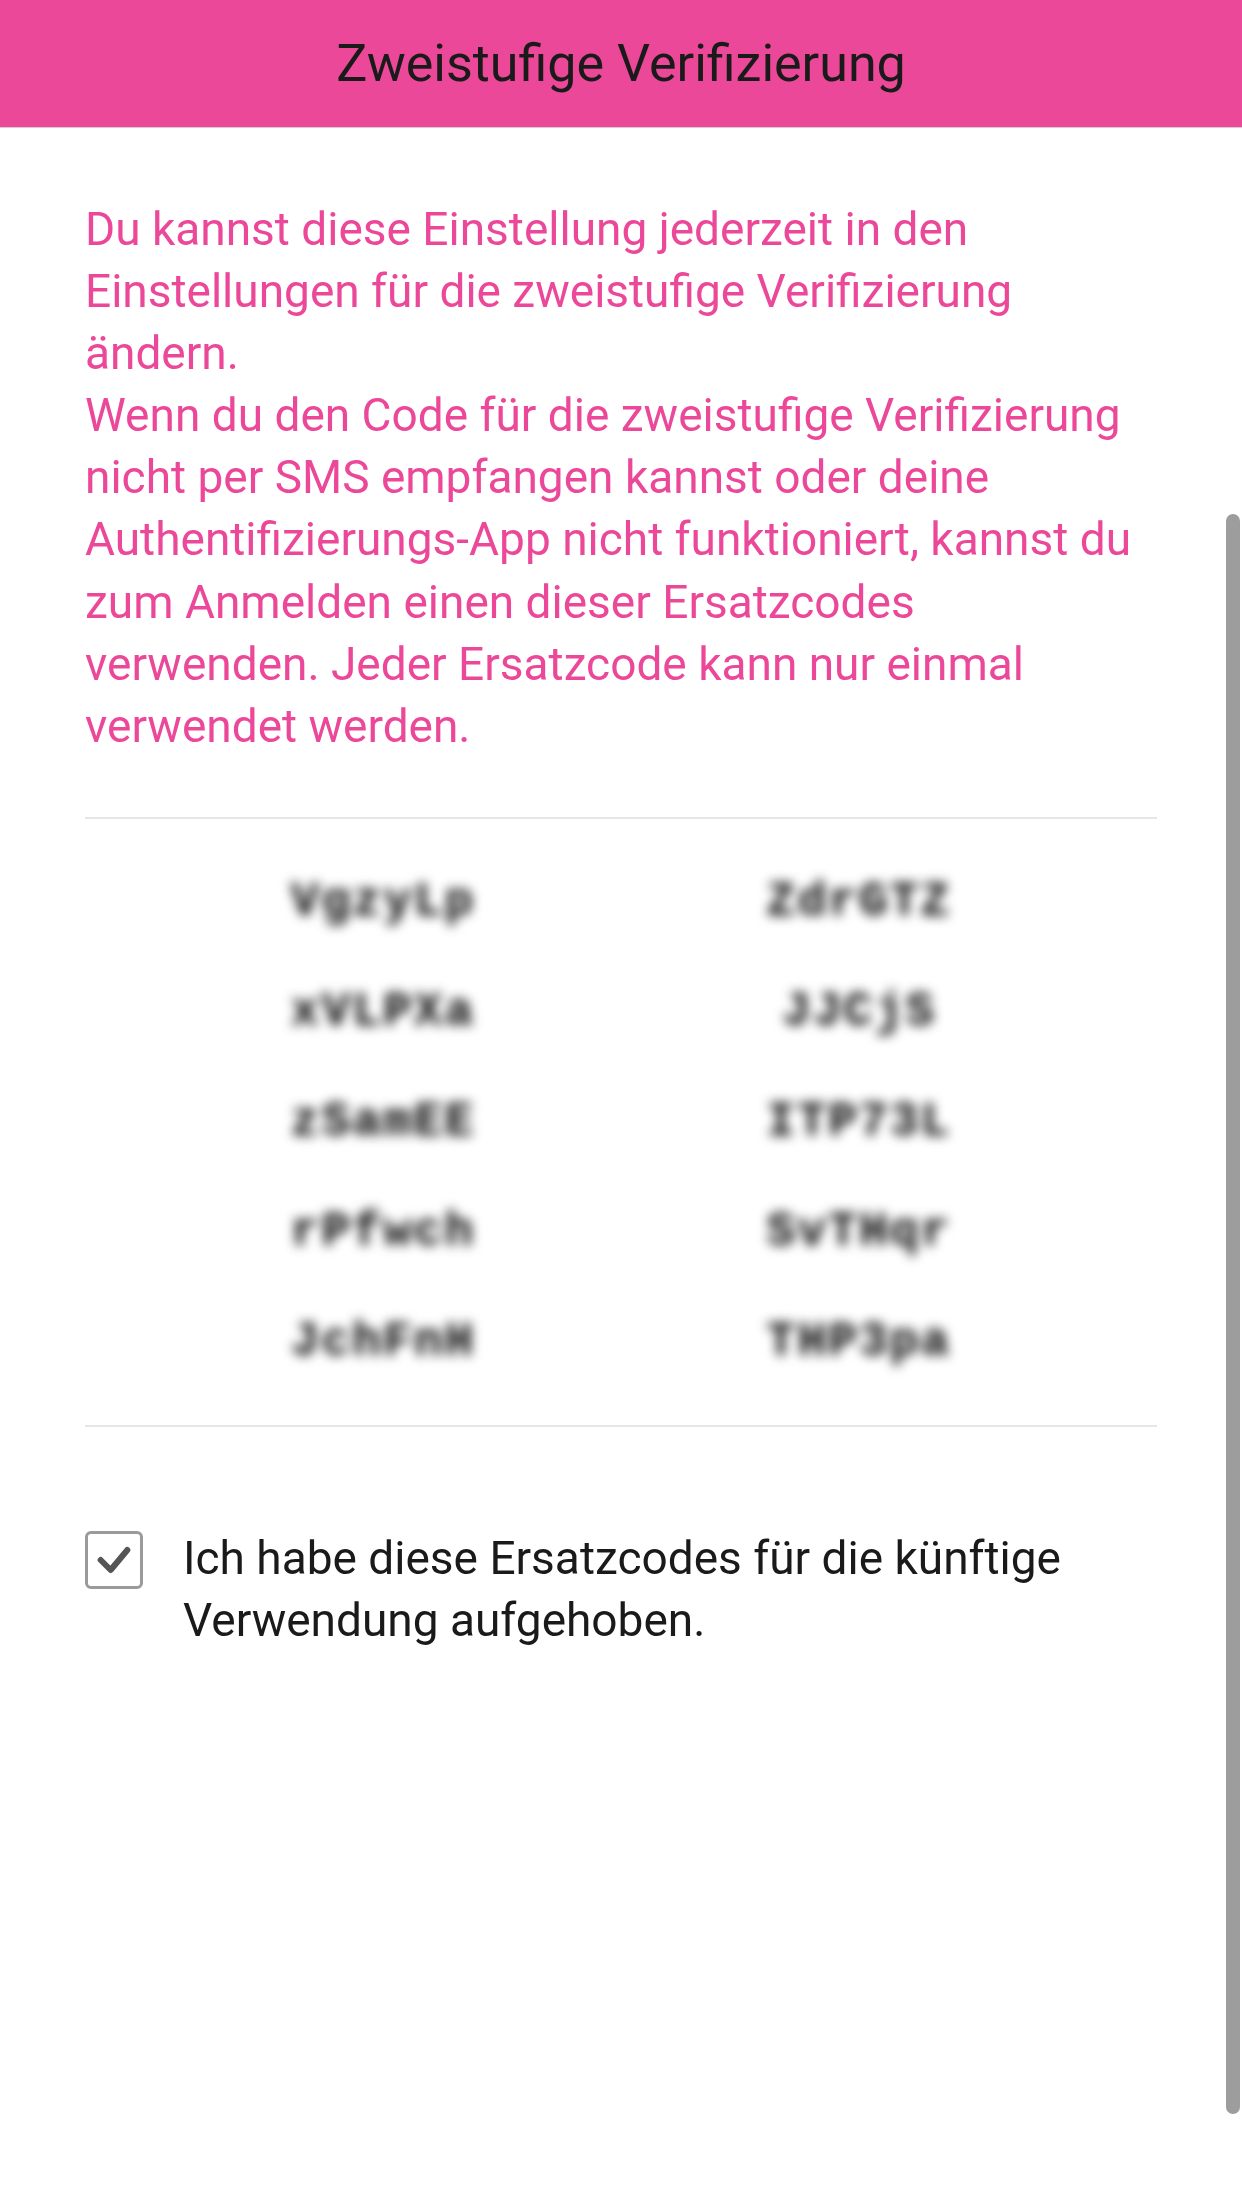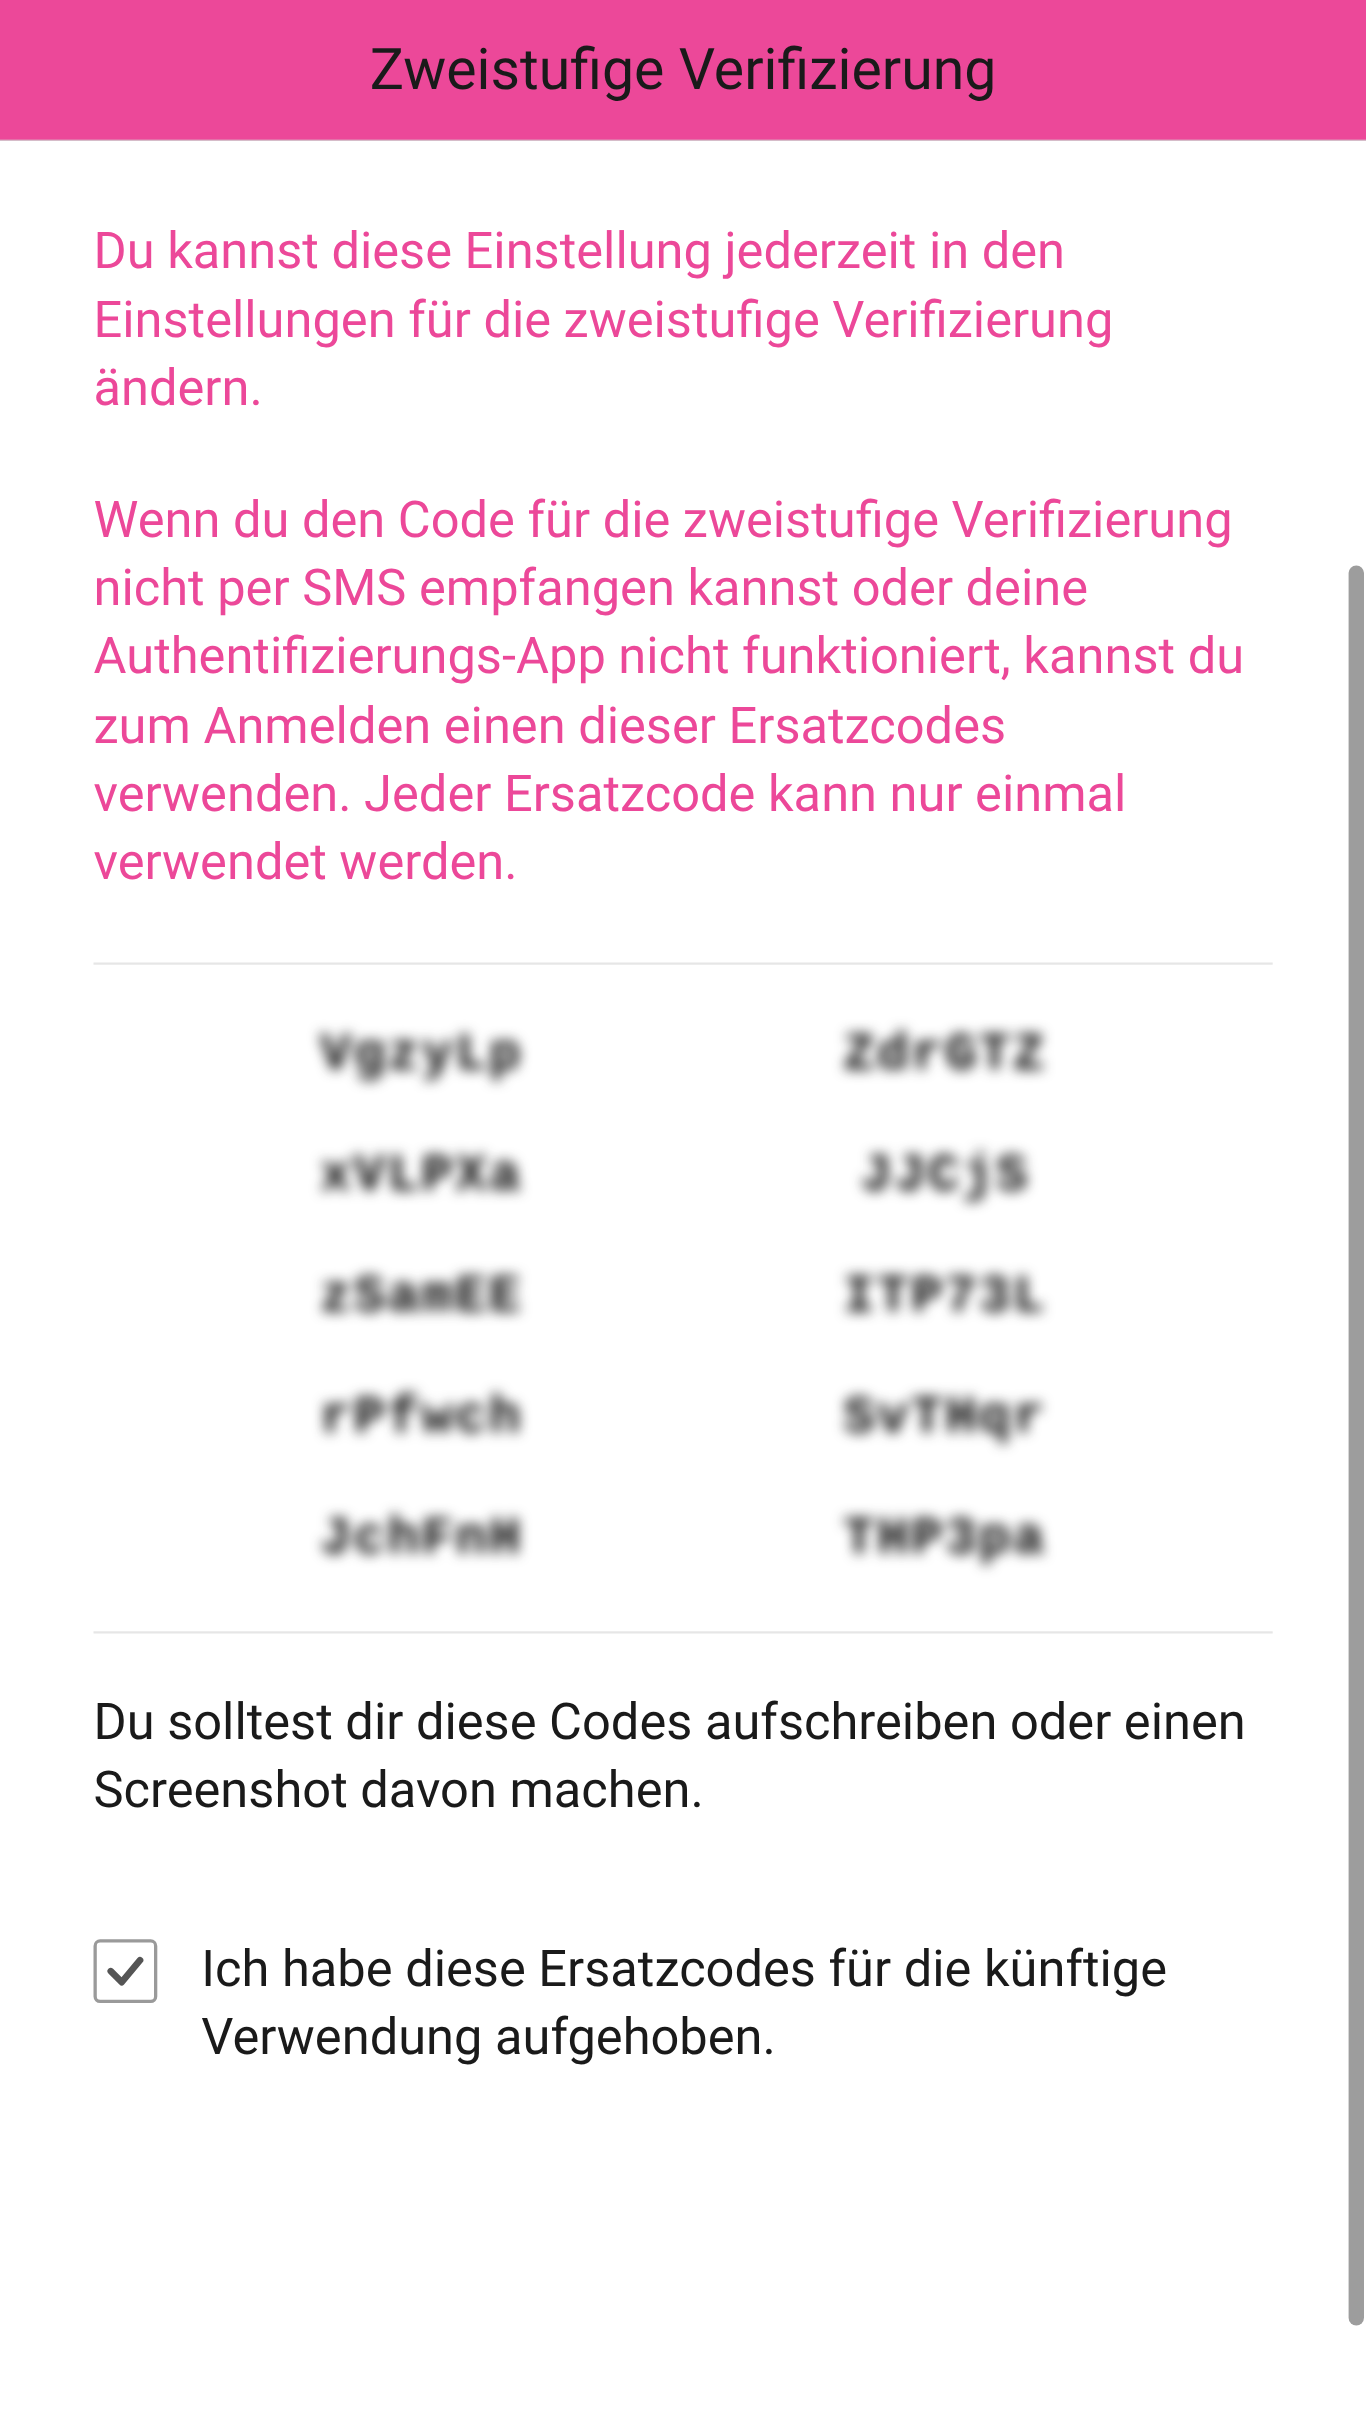--- a/index.html
+++ b/index.html
@@ -49,21 +49,20 @@
     .content {
       padding: 70px 85px 0 85px;
     }
     .para {
       font-size: 46px;
       line-height: 1.35;
       color: #ec4899;
       font-weight: 400;
     }
     .para + .para {
-      margin-top: 58px;
     }
     .hr {
       border: none;
       border-top: 2px solid #e6e6e6;
       margin: 60px 0 56px 0;
     }
     .codes {
       display: grid;
       grid-template-columns: 1fr 1fr;
       column-gap: 60px;
@@ -153,21 +152,20 @@
     <span class="code-cell">zSamEE</span>
     <span class="code-cell">ITP73L</span>
     <span class="code-cell">rPfwch</span>
     <span class="code-cell">SvTHqr</span>
     <span class="code-cell">JchFnH</span>
     <span class="code-cell">THP3pa</span>
   </div>
 
   <hr class="hr2">
 
-  <p class="advice">Du solltest dir diese Codes aufschreiben oder einen Screenshot davon machen.</p>
 
   <div class="confirm-row">
     <div class="checkbox" role="checkbox" aria-checked="true">
       <svg viewBox="0 0 24 24">
         <path d="M4 12 L10 18 L20 6" fill="none" stroke="#555" stroke-width="3.6" stroke-linecap="round" stroke-linejoin="round"></path>
       </svg>
     </div>
     <div class="confirm-label">Ich habe diese Ersatzcodes für die künftige Verwendung aufgehoben.</div>
   </div>
 

